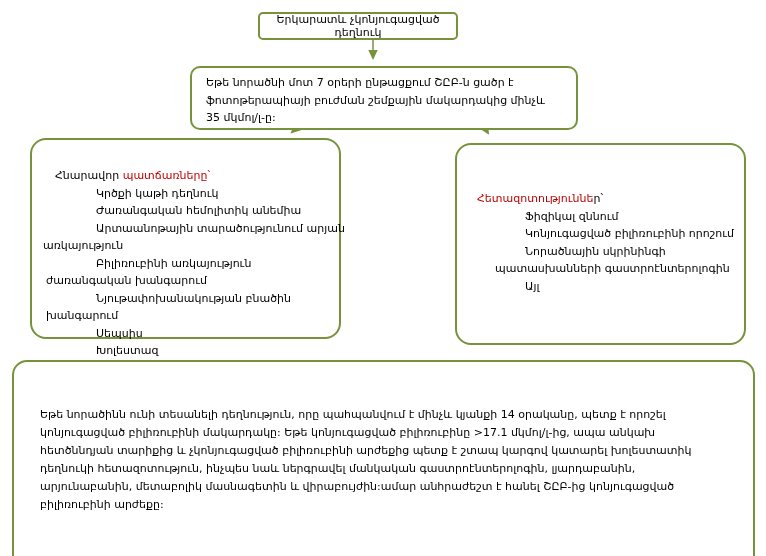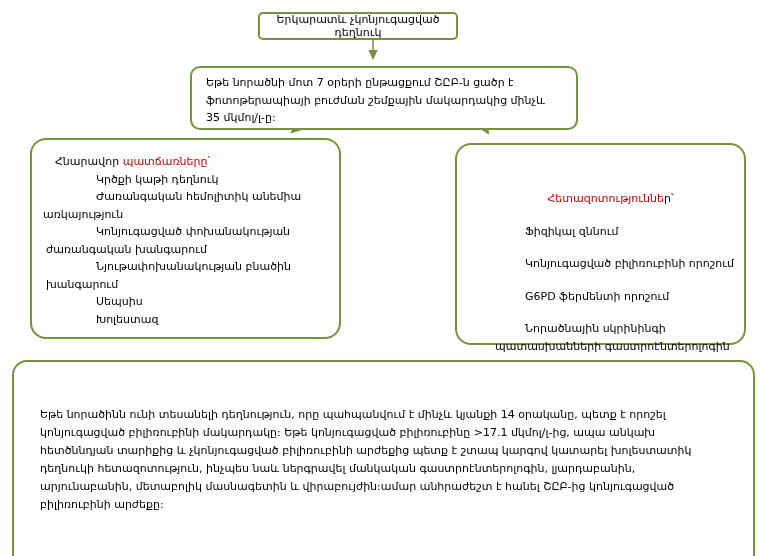--- a/index.html
+++ b/index.html
@@ -28,26 +28,26 @@
   }
   .gbox.tests-node{
     left:455px;top:143px;width:291px;height:202px;border-radius:16px;
     padding-top:45px;line-height:17.5px;
   }
   .gbox.bottom-node{
     left:12px;top:360px;width:743px;height:239px;border-radius:15px;
     padding:44px 26px 0 26px;line-height:18px;
   }
   .ln{white-space:nowrap;}
-  .causes-node .title{padding-left:23px;}
+  .causes-node .title{padding-left:23px;margin-top:14px;}
   .causes-node .item{padding-left:64px;}
   .causes-node .cont-a{padding-left:11px;}
   .causes-node .cont-b{padding-left:14px;}
-  .tests-node .title{padding-left:20px;text-align:center;}
-  .tests-node .item{padding-left:68px;margin-top:15px;}
+  .tests-node .title{padding-left:20px;}
+  .tests-node .item{padding-left:68px;}
   .tests-node .cont{padding-left:38px;}
   .red{color:#c00000;}
   .connectors{position:absolute;left:0;top:0;pointer-events:none;}
   p{margin:0;}
 </style>
 </head>
 <body>
 
 <div class="canvas">
 
@@ -69,36 +69,36 @@
   <div class="gbox cond-node">
     <span>Եթե նորածնի մոտ 7 օրերի ընթացքում ՇԸԲ-ն ցածր է ֆոտոթերապիայի բուժման շեմքային մակարդակից մինչև 35 մկմոլ/լ-ը:</span>
   </div>
 
   <div class="gbox causes-node">
     <div class="ln title">
       <span>Հնարավոր </span><span class="red">պատճառները՝</span>
     </div>
     <div class="ln item">Կրծքի կաթի դեղնուկ</div>
     <div class="ln item">Ժառանգական հեմոլիտիկ անեմիա</div>
+    <div class="ln item">Արտաանոթային տարածությունում արյան</div>
     <div class="ln cont-a">առկայություն</div>
-    <div class="ln item">Կոնյուգացված փոխանակության</div>
+    <div class="ln item">Բիլիռուբինի առկայություն</div>
     <div class="ln cont-b">ժառանգական խանգարում</div>
     <div class="ln item">Նյութափոխանակության բնածին</div>
     <div class="ln cont-b">խանգարում</div>
     <div class="ln item">Սեպսիս</div>
     <div class="ln item">Խոլեստազ</div>
   </div>
 
   <div class="gbox tests-node">
     <div class="ln title">
       <span class="red">Հետազոտություննե</span><span>ր՝</span>
     </div>
     <div class="ln item">Ֆիզիկալ զննում</div>
     <div class="ln item">Կոնյուգացված բիլիռուբինի որոշում</div>
-    <div class="ln item">G6PD ֆերմենտի որոշում</div>
     <div class="ln item">Նորածնային սկրինինգի</div>
     <div class="ln cont">պատասխանների գաստրոէնտերոլոգին</div>
     <div class="ln item">Այլ</div>
   </div>
 
   <div class="gbox bottom-node">
     <p>Եթե նորածինն ունի տեսանելի դեղնություն, որը պահպանվում է մինչև կյանքի 14 օրականը, պետք է որոշել կոնյուգացված բիլիռուբինի մակարդակը: Եթե կոնյուգացված բիլիռուբինը &gt;17.1 մկմոլ/լ-ից, ապա անկախ հետծննդյան տարիքից և չկոնյուգացված բիլիռուբինի արժեքից պետք է շտապ կարգով կատարել խոլեստատիկ դեղնուկի հետազոտություն, ինչպես նաև ներգրավել մանկական գաստրոէնտերոլոգին, լյարդաբանին, արյունաբանին, մետաբոլիկ մասնագետին և վիրաբույժին:ամար անհրաժեշտ է հանել ՇԸԲ-ից կոնյուգացված բիլիռուբինի արժեքը:</p>
   </div>
 
 </div>

